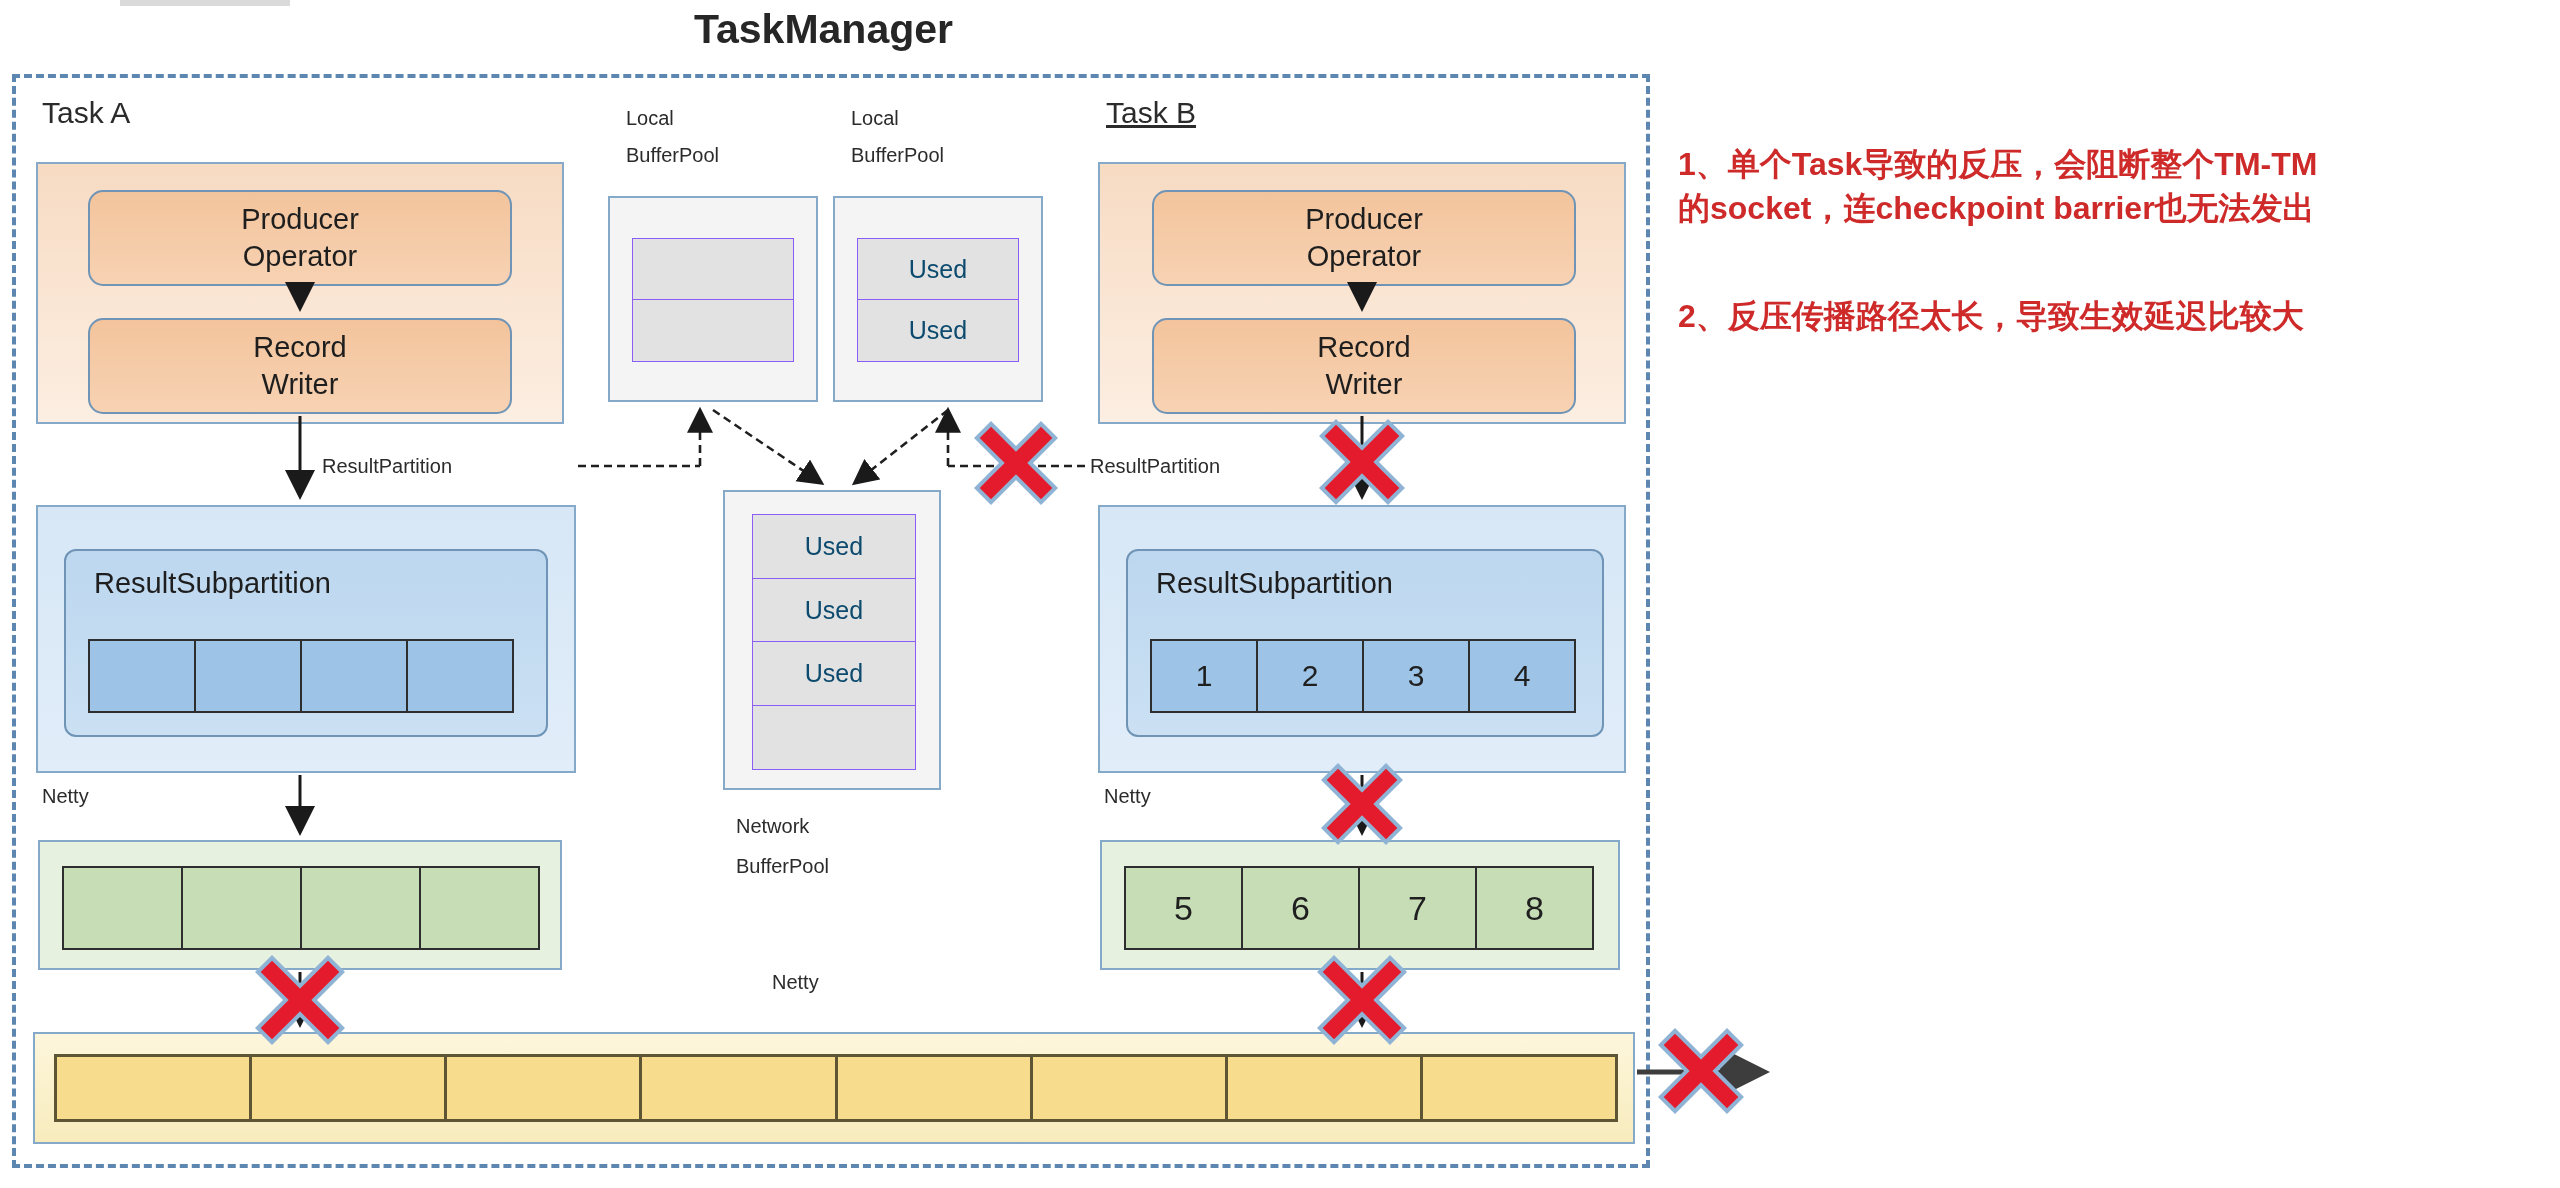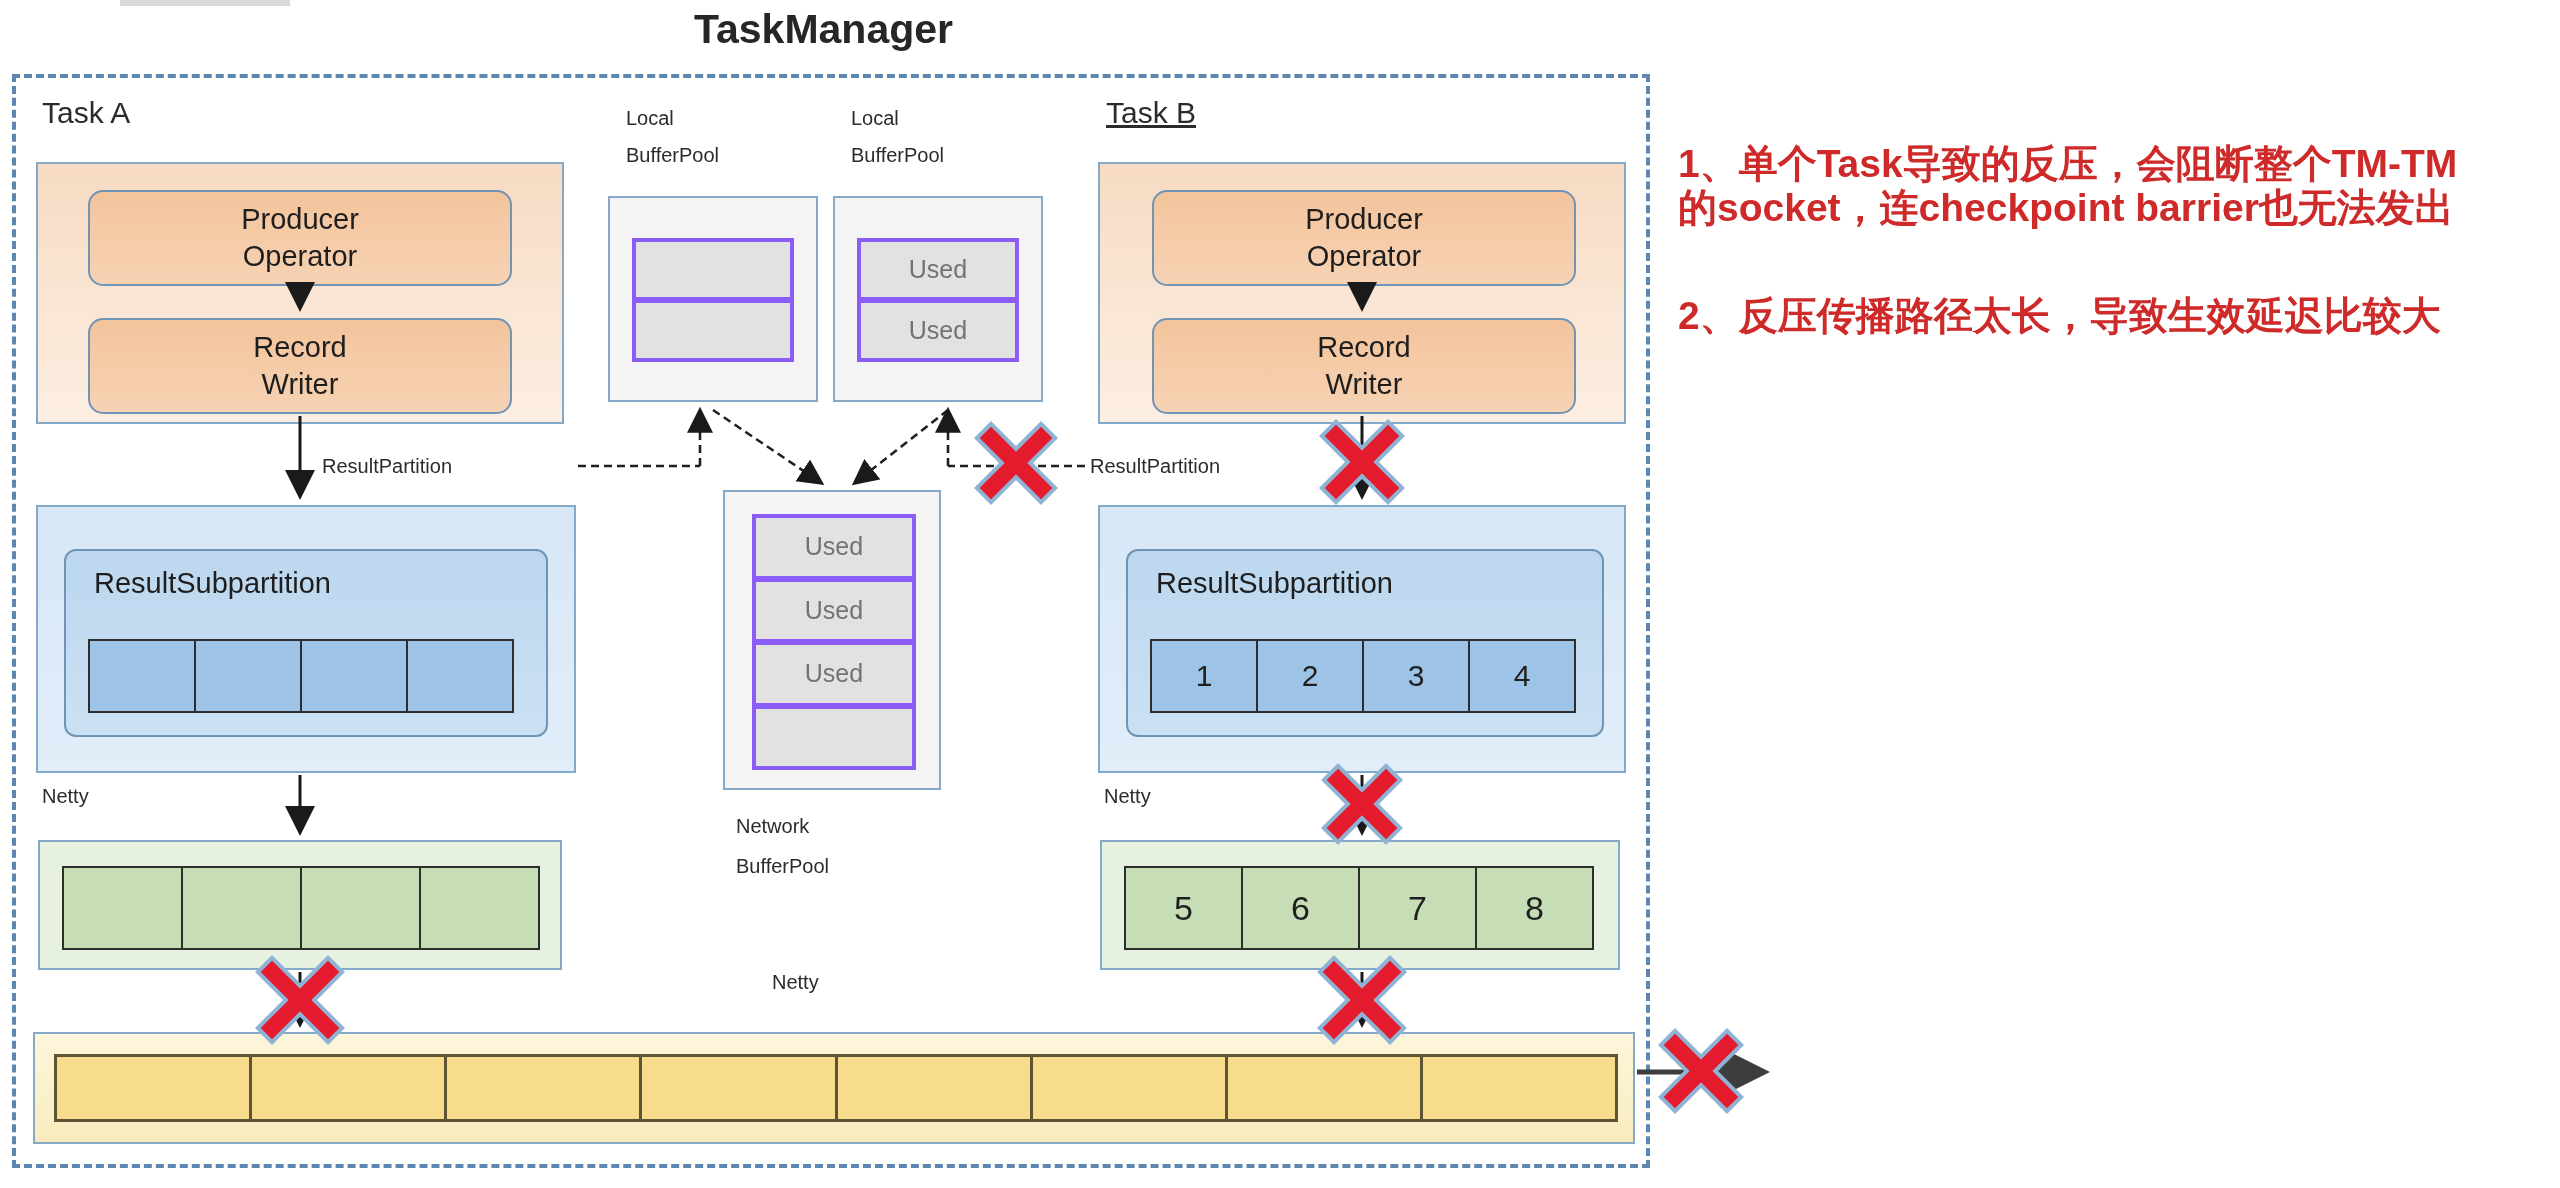--- a/index.html
+++ b/index.html
@@ -21,27 +21,27 @@
   .rsplbl{font-size:29px;color:#1e1e1e;}
   .cellrow{display:flex;}
   .cell{box-sizing:border-box;border:2px solid #2e2e2e;margin-left:-2px;
         display:flex;align-items:center;justify-content:center;height:100%;}
   .cell:first-child{margin-left:0;}
   .bcell{background:#9dc4e7;font-size:30px;}
   .gcellbox{background:#e7f1e0;border:2px solid #84a9c9;}
   .gcell{background:#c7ddb6;font-size:34px;}
   .graybox{background:#f4f4f4;border:2px solid #84a9c9;}
   .graycells{display:flex;flex-direction:column;}
-  .grow{flex:1;box-sizing:border-box;border:4px solid #8b5cf6;margin-top:-2px;background:#e2e2e2;
-        display:flex;align-items:center;justify-content:center;font-size:25px;color:#737373;}
+  .grow{flex:1;box-sizing:border-box;border:1px solid #8b5cf6;margin-top:-2px;background:#e2e2e2;
+        display:flex;align-items:center;justify-content:center;font-size:25px;color:#0c4a6e;}
   .grow:first-child{margin-top:0;}
   .socketbar{background:linear-gradient(180deg,#fdf6dc,#f8ecbd);border:2px solid #84a9c9;}
   .scell{flex:1;box-sizing:border-box;border:3px solid #5e5535;margin-left:-3px;background:#f8dc8d;}
   .scell:first-child{margin-left:0;}
-  .notes{width:882px;font-size:39px;line-height:44px;font-weight:700;color:#ce2a2a;}
+  .notes{width:882px;font-size:32px;line-height:44px;font-weight:700;color:#ce2a2a;}
   svg.overlay{position:absolute;left:0;top:0;pointer-events:none;}
   .artifact{background:#dadada;}
 </style>
 </head>
 <body>
 
 <div class="abs artifact" style="left:120px;top:0;width:170px;height:6px;"></div>
 
 <div class="abs title" style="left:694px;top:6px;">TaskManager</div>
 

